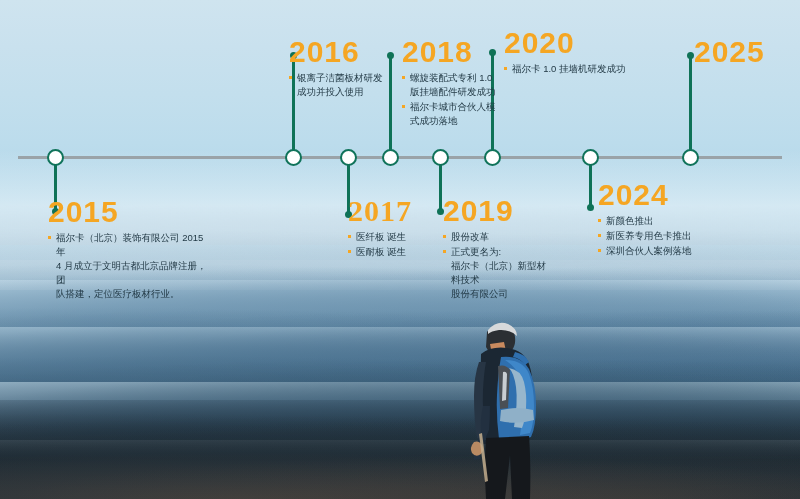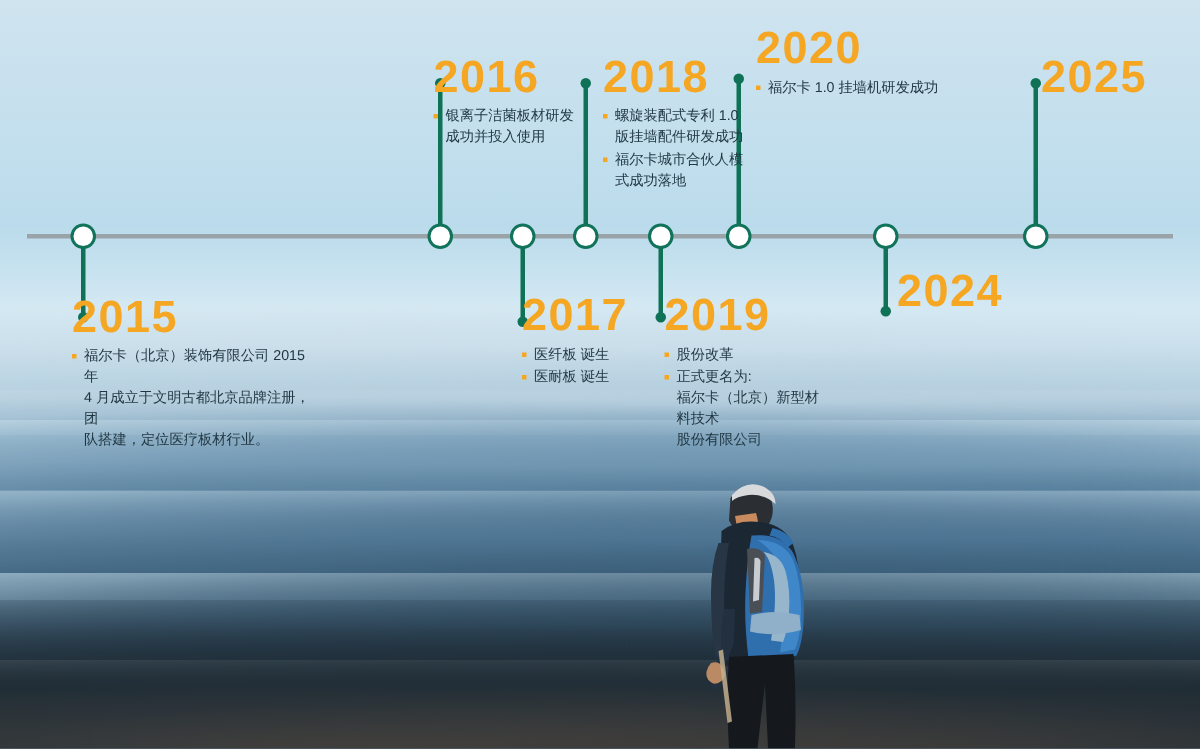--- a/index.html
+++ b/index.html
@@ -209,21 +209,21 @@
       <div class="event above" style="left: 289px; top: 38px; width: 100px;">
         <div class="year">2016</div>
         <ul class="bullets">
           <li>银离子洁菌板材研发
 成功并投入使用</li>
         </ul>
       </div>
       <div class="stem" style="left: 347px; top: 156px; height: 59px;"></div>
       <div class="stem-dot" style="left: 345px; top: 211px;"></div>
       <div class="node" style="left: 340px; top: 149px;"></div>
-      <div class="event below" style="left: 348px; top: 197px; width: 90px;">
+      <div class="event below" style="left: 348px; top: 197px; width: 90px; font-family: Liberation Serif, serif;">
         <div class="year">2017</div>
         <ul class="bullets">
           <li>医纤板 诞生</li>
           <li>医耐板 诞生</li>
         </ul>
       </div>
       <div class="stem" style="left: 389px; top: 55px; height: 101px;"></div>
       <div class="stem-dot" style="left: 387px; top: 52px;"></div>
       <div class="node" style="left: 382px; top: 149px;"></div>
       <div class="event above" style="left: 402px; top: 38px; width: 100px;">
@@ -243,31 +243,36 @@
         <ul class="bullets">
           <li>股份改革</li>
           <li>正式更名为:
 福尔卡（北京）新型材料技术
 股份有限公司</li>
         </ul>
       </div>
       <div class="stem" style="left: 491px; top: 52px; height: 104px;"></div>
       <div class="stem-dot" style="left: 489px; top: 49px;"></div>
       <div class="node" style="left: 484px; top: 149px;"></div>
-      <div class="event above" style="left: 504px; top: 19px; width: 185px;">
+      <div class="event above" style="left: 504px; top: 29px; width: 185px;">
         <div class="year">2020</div>
         <ul class="bullets">
           <li>福尔卡 1.0 挂墙机研发成功</li>
         </ul>
       </div>
       <div class="stem" style="left: 589px; top: 156px; height: 52px;"></div>
       <div class="stem-dot" style="left: 587px; top: 204px;"></div>
       <div class="node" style="left: 582px; top: 149px;"></div>
       <div class="event below" style="left: 598px; top: 181px; width: 125px;">
         <div class="year">2024</div>
+        <ul class="bullets">
+          <li>新颜色推出</li>
+          <li>新医养专用色卡推出</li>
+          <li>深圳合伙人案例落地</li>
+        </ul>
       </div>
       <div class="stem" style="left: 689px; top: 55px; height: 101px;"></div>
       <div class="stem-dot" style="left: 687px; top: 52px;"></div>
       <div class="node" style="left: 682px; top: 149px;"></div>
       <div class="event above" style="left: 694px; top: 38px; width: 105px;">
         <div class="year">2025</div>
       </div>
     </div>
 
 </div>

